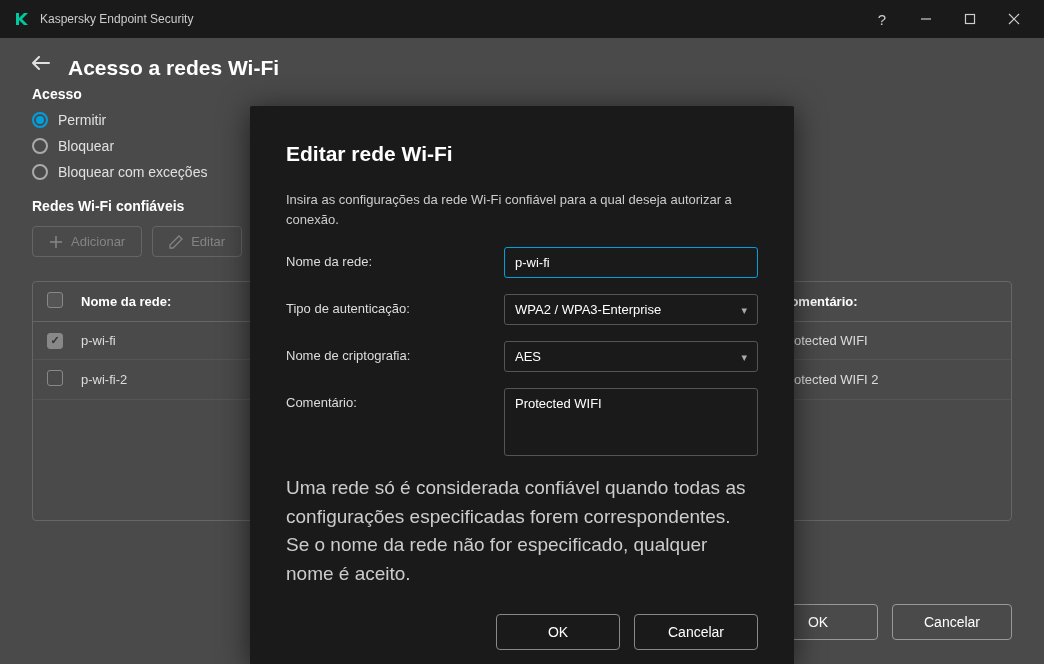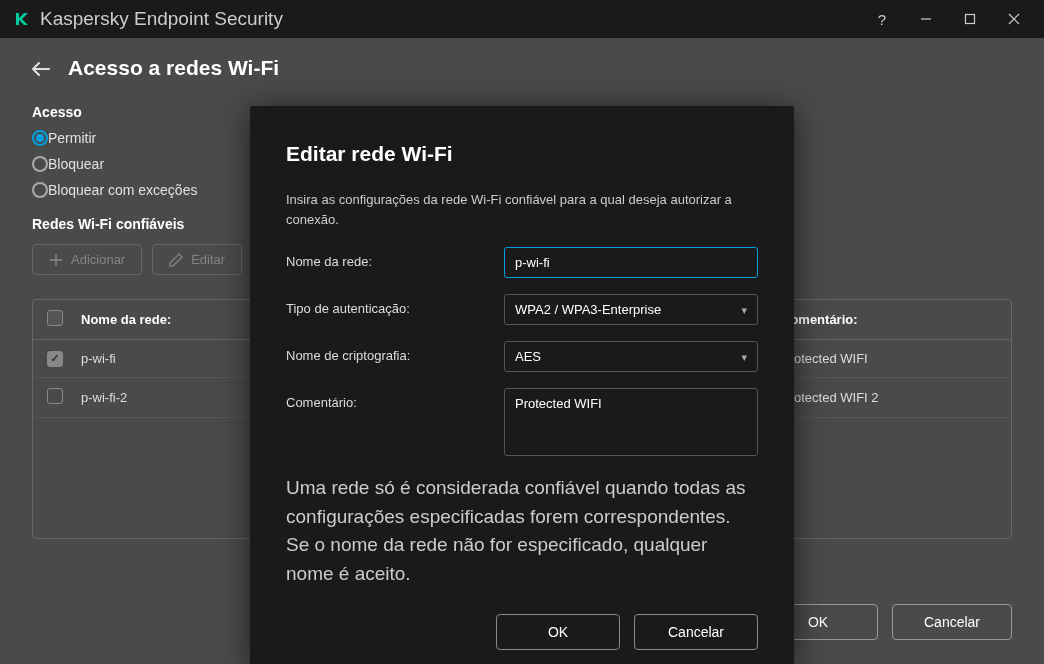--- a/index.html
+++ b/index.html
@@ -1,35 +1,35 @@
 <!DOCTYPE html>
 <html><head>
 <meta charset="utf-8">
 <style>
 * { box-sizing: border-box; margin: 0; padding: 0; font-family: 'Segoe UI', Arial, sans-serif; }
 body { background: #000; width: 1044px; height: 664px; overflow: hidden; }
 .window { width: 1044px; height: 664px; background: #4a4a4a; position: relative; }
 .titlebar { height: 38px; background: #1a1a1a; display: flex; align-items: center; padding: 0 8px 0 14px; }
 .logo { width: 16px; height: 16px; margin-right: 10px; }
 .logo svg { width: 16px; height: 16px; }
-.app-title { color: #ccc; font-size: 19px; flex: 1; }
+.app-title { color: #ccc; font-size: 12px; flex: 1; }
 .win-controls { display: flex; gap: 0; }
 .win-btn { width: 44px; height: 30px; display: flex; align-items: center; justify-content: center; color: #ccc; cursor: pointer; }
 .win-btn svg { width: 12px; height: 12px; }
 .help-icon { font-size: 15px; color: #ccc; width: 44px; text-align: center; cursor: pointer; }
 
 .content { padding: 18px 32px; position: relative; height: calc(100% - 38px); }
-.header-row { display: flex; align-items: flex-end; gap: 18px; margin-bottom: 24px; }
+.header-row { display: flex; align-items: flex-start; gap: 18px; margin-bottom: 6px; }
 .back-btn { color: #e0e0e0; cursor: pointer; }
 .back-btn svg { width: 18px; height: 14px; }
 .page-title { color: #fff; font-size: 21px; font-weight: 600; }
 
 .section-label { color: #fff; font-size: 14px; font-weight: 600; margin-bottom: 10px; }
 .radio-group { margin-bottom: 18px; }
-.radio-row { display: flex; align-items: center; margin-bottom: 10px; color: #e0e0e0; font-size: 14px; cursor: pointer; }
+.radio-row { display: flex; align-items: center; gap: 10px; margin-bottom: 10px; color: #e0e0e0; font-size: 14px; cursor: pointer; }
 .radio { width: 16px; height: 16px; border: 2px solid #aaa; border-radius: 50%; display: flex; align-items: center; justify-content: center; }
 .radio.checked { border-color: #00a0e0; }
 .radio.checked::after { content: ''; width: 8px; height: 8px; background: #00a0e0; border-radius: 50%; }
 
 .subsection { color: #fff; font-size: 14px; font-weight: 600; margin-bottom: 12px; }
 .toolbar { display: flex; gap: 10px; margin-bottom: 24px; }
 .tb-btn { display: flex; align-items: center; gap: 8px; padding: 7px 16px; background: transparent; border: 1px solid #777; border-radius: 4px; color: #aaa; font-size: 13px; cursor: pointer; opacity: 0.6; }
 .tb-btn svg { width: 14px; height: 14px; }
 
 .table { border: 1px solid #666; border-radius: 4px; }

